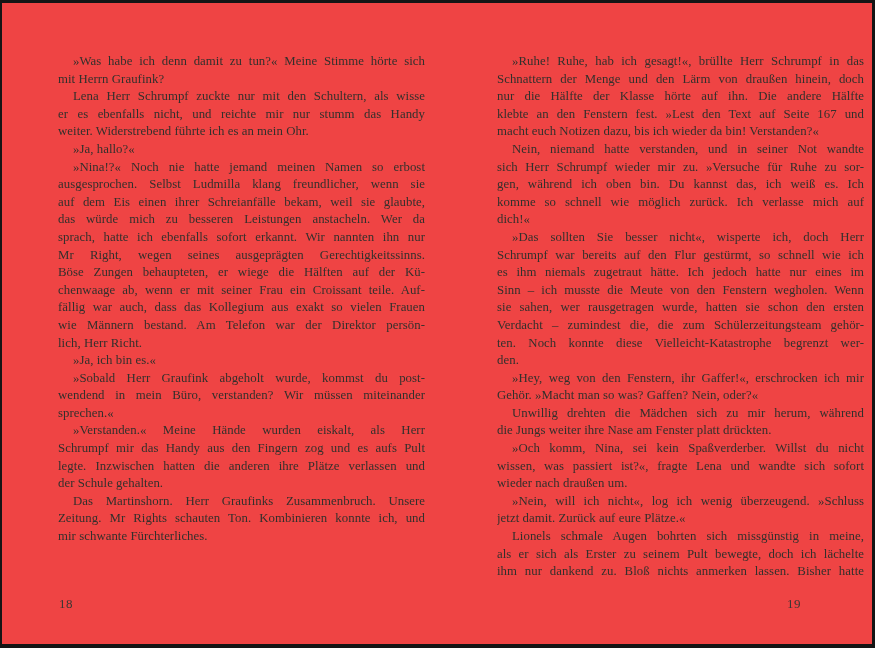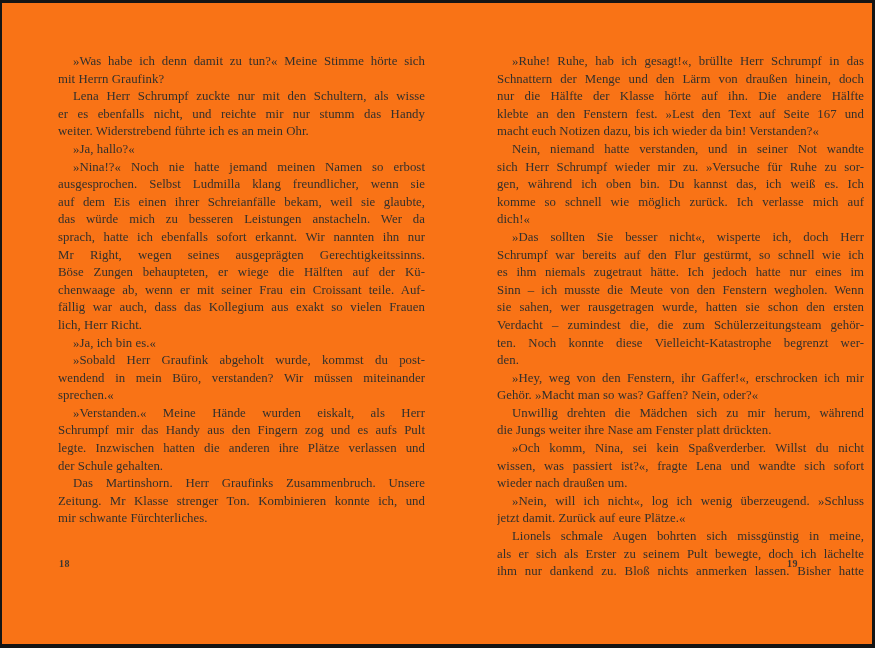--- a/index.html
+++ b/index.html
@@ -6,21 +6,21 @@
     margin: 0;
     padding: 0;
     background: #ffffff;
     font-family: "Liberation Serif", "DejaVu Serif", serif;
   }
   .scan {
     position: relative;
     width: 875px;
     height: 648px;
     box-sizing: border-box;
-    background: #f97316;
+    background: #ef4444;
     border-style: solid;
     border-color: #151515;
     border-width: 3px 3px 4px 2px;
     overflow: hidden;
   }
   .text-block {
     position: absolute;
     top: 50px;
     width: 367px;
     font-size: 12.8px;
@@ -34,27 +34,26 @@
     line-height: 17.6px;
     overflow: hidden;
     text-align: justify;
     text-align-last: justify;
     white-space: normal;
   }
   .line.indent { padding-left: 15px; }
   .line.end { text-align-last: left; }
   .pagenum {
     position: absolute;
-    top: 552px;
+    top: 592px;
     height: 17.6px;
     line-height: 17.6px;
-    font-size: 10px;
+    font-size: 13px;
     color: #3a3733;
     letter-spacing: 0.5px;
-    font-weight: bold;
   }
   .pagenum.left  { left: 57px; }
   .pagenum.right { left: 785px; }
 </style>
 </head>
 <body>
 
 <div class="scan">
   <div class="text-block left" id="left-text">
       <div class="line indent">»Was habe ich denn damit zu tun?« Meine Stimme hörte sich</div>
@@ -65,31 +64,32 @@
       <div class="line indent end">»Ja, hallo?«</div>
       <div class="line indent">»Nina!?« Noch nie hatte jemand meinen Namen so erbost</div>
       <div class="line">ausgesprochen. Selbst Ludmilla klang freundlicher, wenn sie</div>
       <div class="line">auf dem Eis einen ihrer Schreianfälle bekam, weil sie glaubte,</div>
       <div class="line">das würde mich zu besseren Leistungen anstacheln. Wer da</div>
       <div class="line">sprach, hatte ich ebenfalls sofort erkannt. Wir nannten ihn nur</div>
       <div class="line">Mr Right, wegen seines ausgeprägten Gerechtigkeitssinns.</div>
       <div class="line">Böse Zungen behaupteten, er wiege die Hälften auf der Kü-</div>
       <div class="line">chenwaage ab, wenn er mit seiner Frau ein Croissant teile. Auf-</div>
       <div class="line">fällig war auch, dass das Kollegium aus exakt so vielen Frauen</div>
+      <div class="line">wie Männern bestand. Am Telefon war der Direktor persön-</div>
       <div class="line end">lich, Herr Richt.</div>
       <div class="line indent end">»Ja, ich bin es.«</div>
       <div class="line indent">»Sobald Herr Graufink abgeholt wurde, kommst du post-</div>
       <div class="line">wendend in mein Büro, verstanden? Wir müssen miteinander</div>
       <div class="line end">sprechen.«</div>
       <div class="line indent">»Verstanden.« Meine Hände wurden eiskalt, als Herr</div>
       <div class="line">Schrumpf mir das Handy aus den Fingern zog und es aufs Pult</div>
       <div class="line">legte. Inzwischen hatten die anderen ihre Plätze verlassen und</div>
       <div class="line end">der Schule gehalten.</div>
       <div class="line indent">Das Martinshorn. Herr Graufinks Zusammenbruch. Unsere</div>
-      <div class="line">Zeitung. Mr Klasse strenger Ton. Kombinieren konnte ich, und</div>
+      <div class="line">Zeitung. Mr Rights schauten Ton. Kombinieren konnte ich, und</div>
       <div class="line end">mir schwante Fürchterliches.</div>
     </div>
   <div class="text-block right" id="right-text">
       <div class="line indent">»Ruhe! Ruhe, hab ich gesagt!«, brüllte Herr Schrumpf in das</div>
       <div class="line">Schnattern der Menge und den Lärm von draußen hinein, doch</div>
       <div class="line">nur die Hälfte der Klasse hörte auf ihn. Die andere Hälfte</div>
       <div class="line">klebte an den Fenstern fest. »Lest den Text auf Seite 167 und</div>
       <div class="line end">macht euch Notizen dazu, bis ich wieder da bin! Verstanden?«</div>
       <div class="line indent">Nein, niemand hatte verstanden, und in seiner Not wandte</div>
       <div class="line">sich Herr Schrumpf wieder mir zu. »Versuche für Ruhe zu sor-</div>

